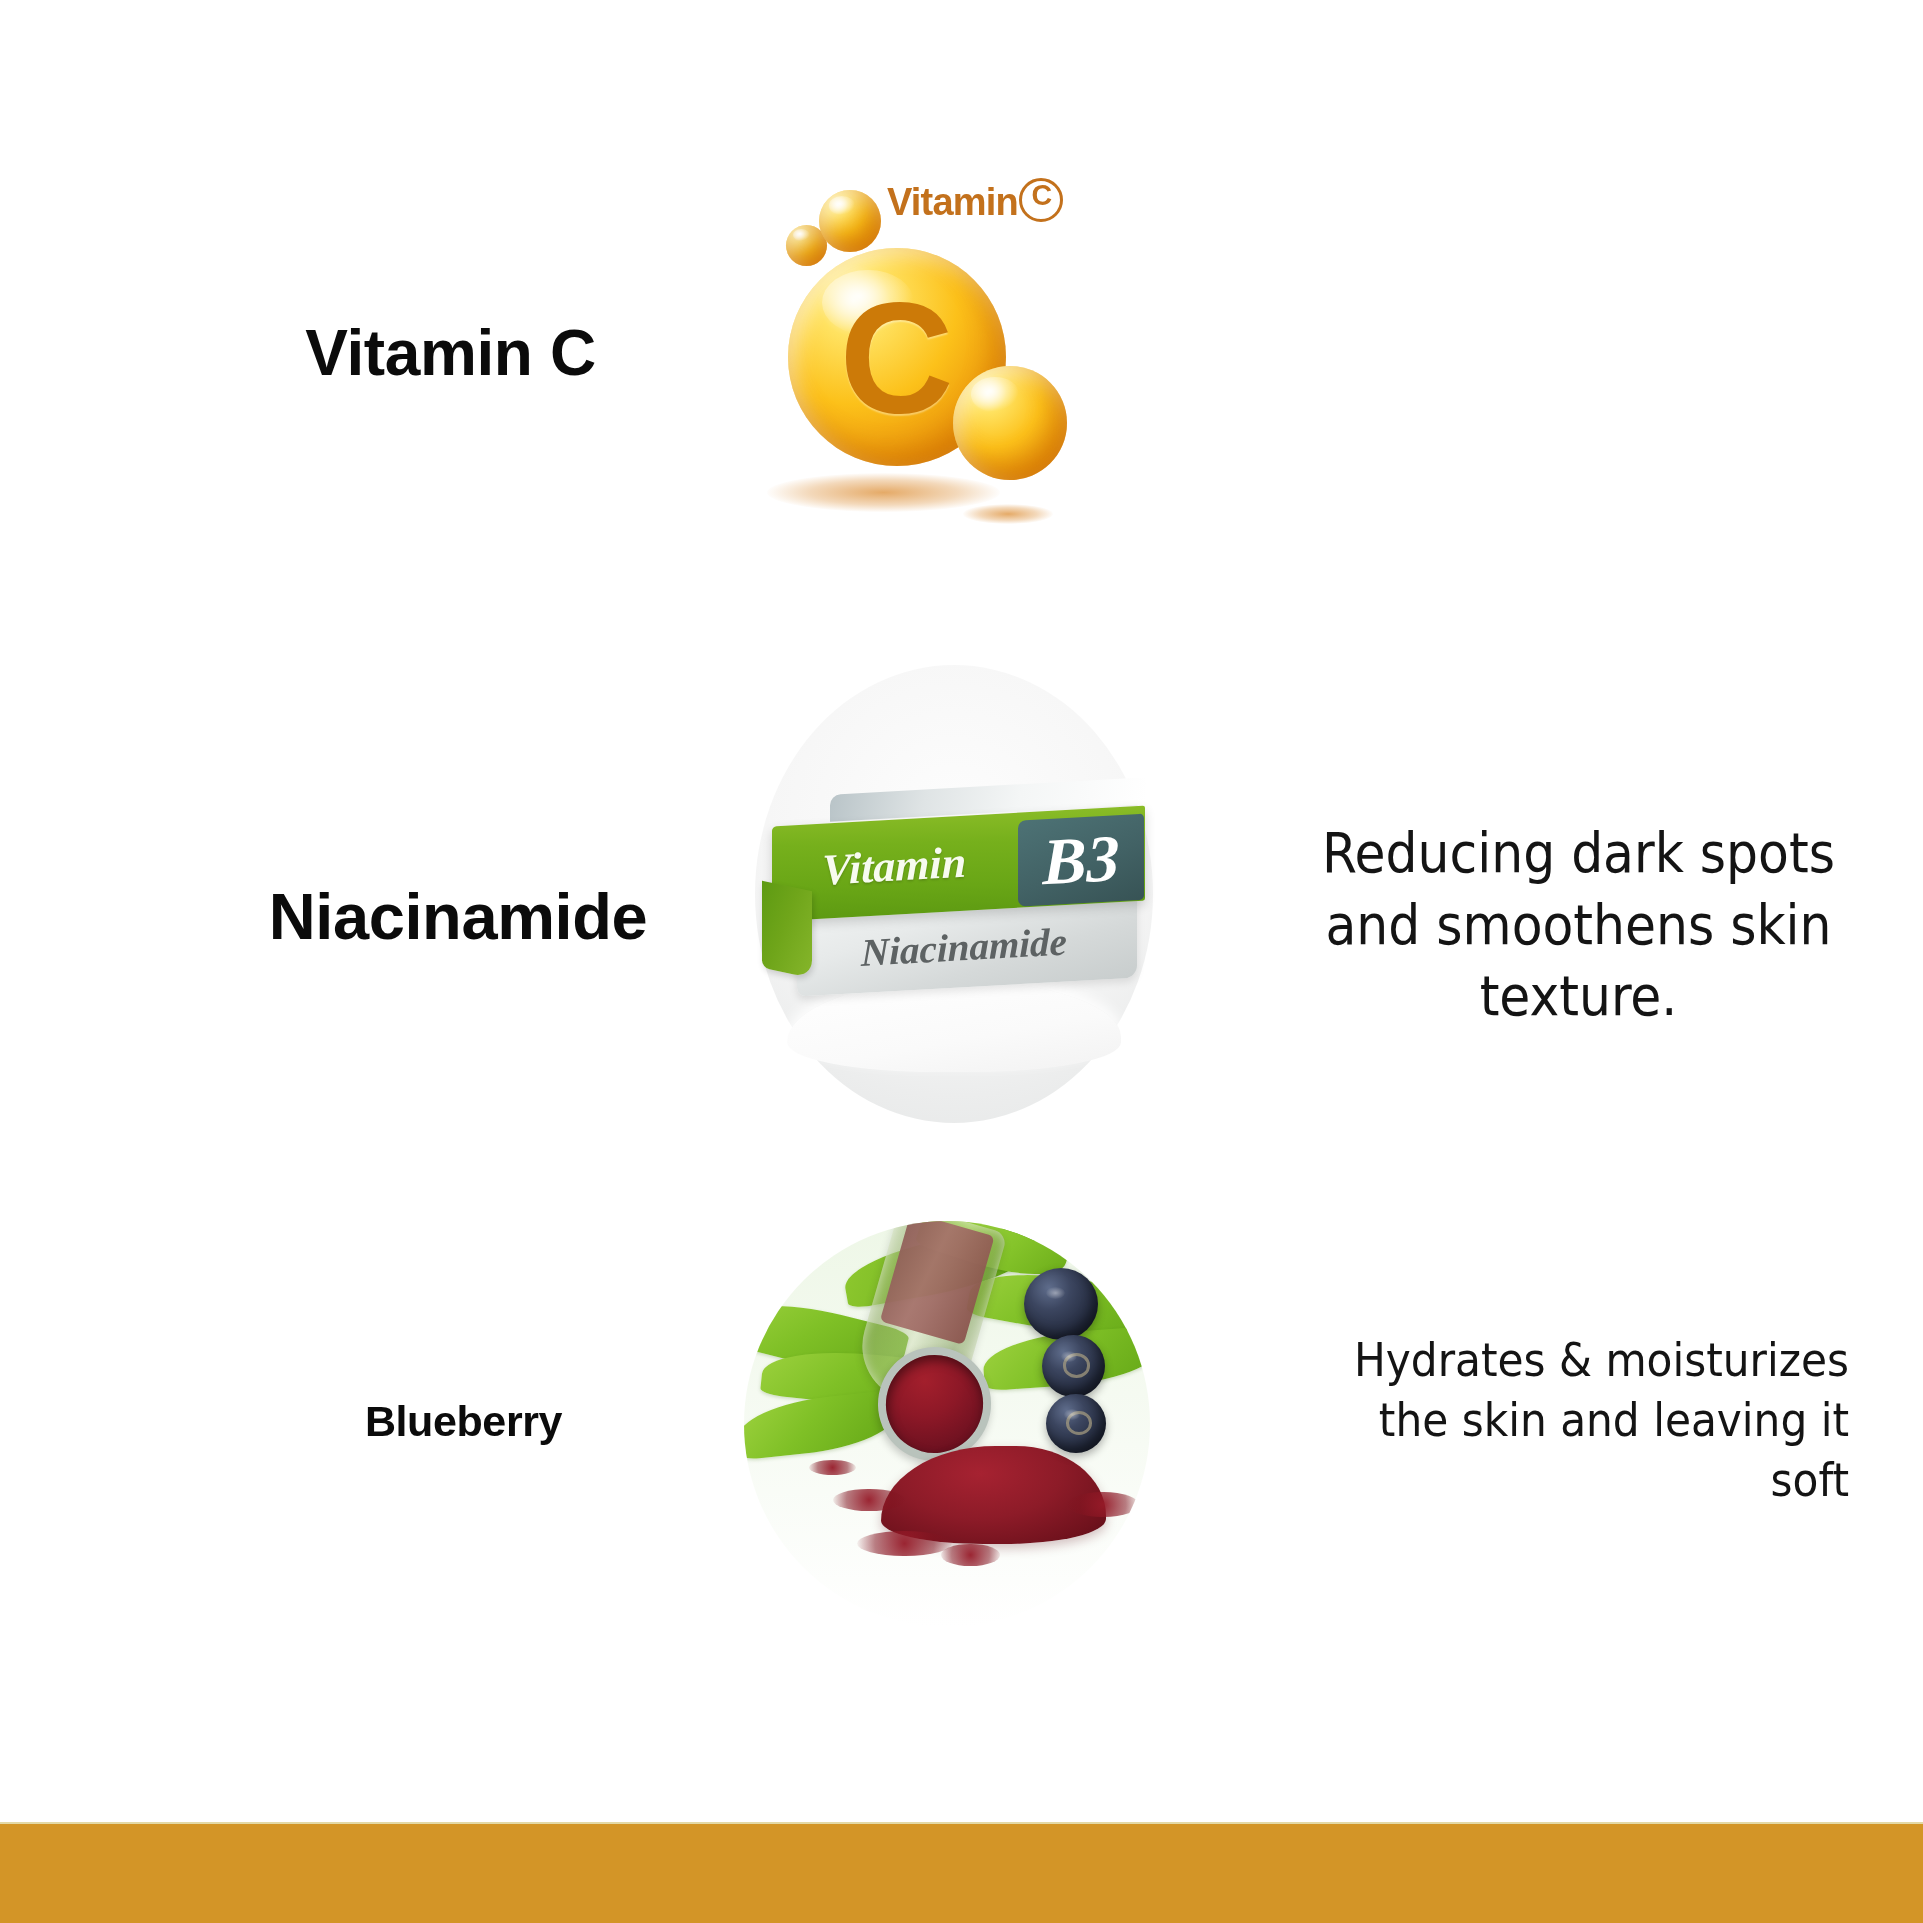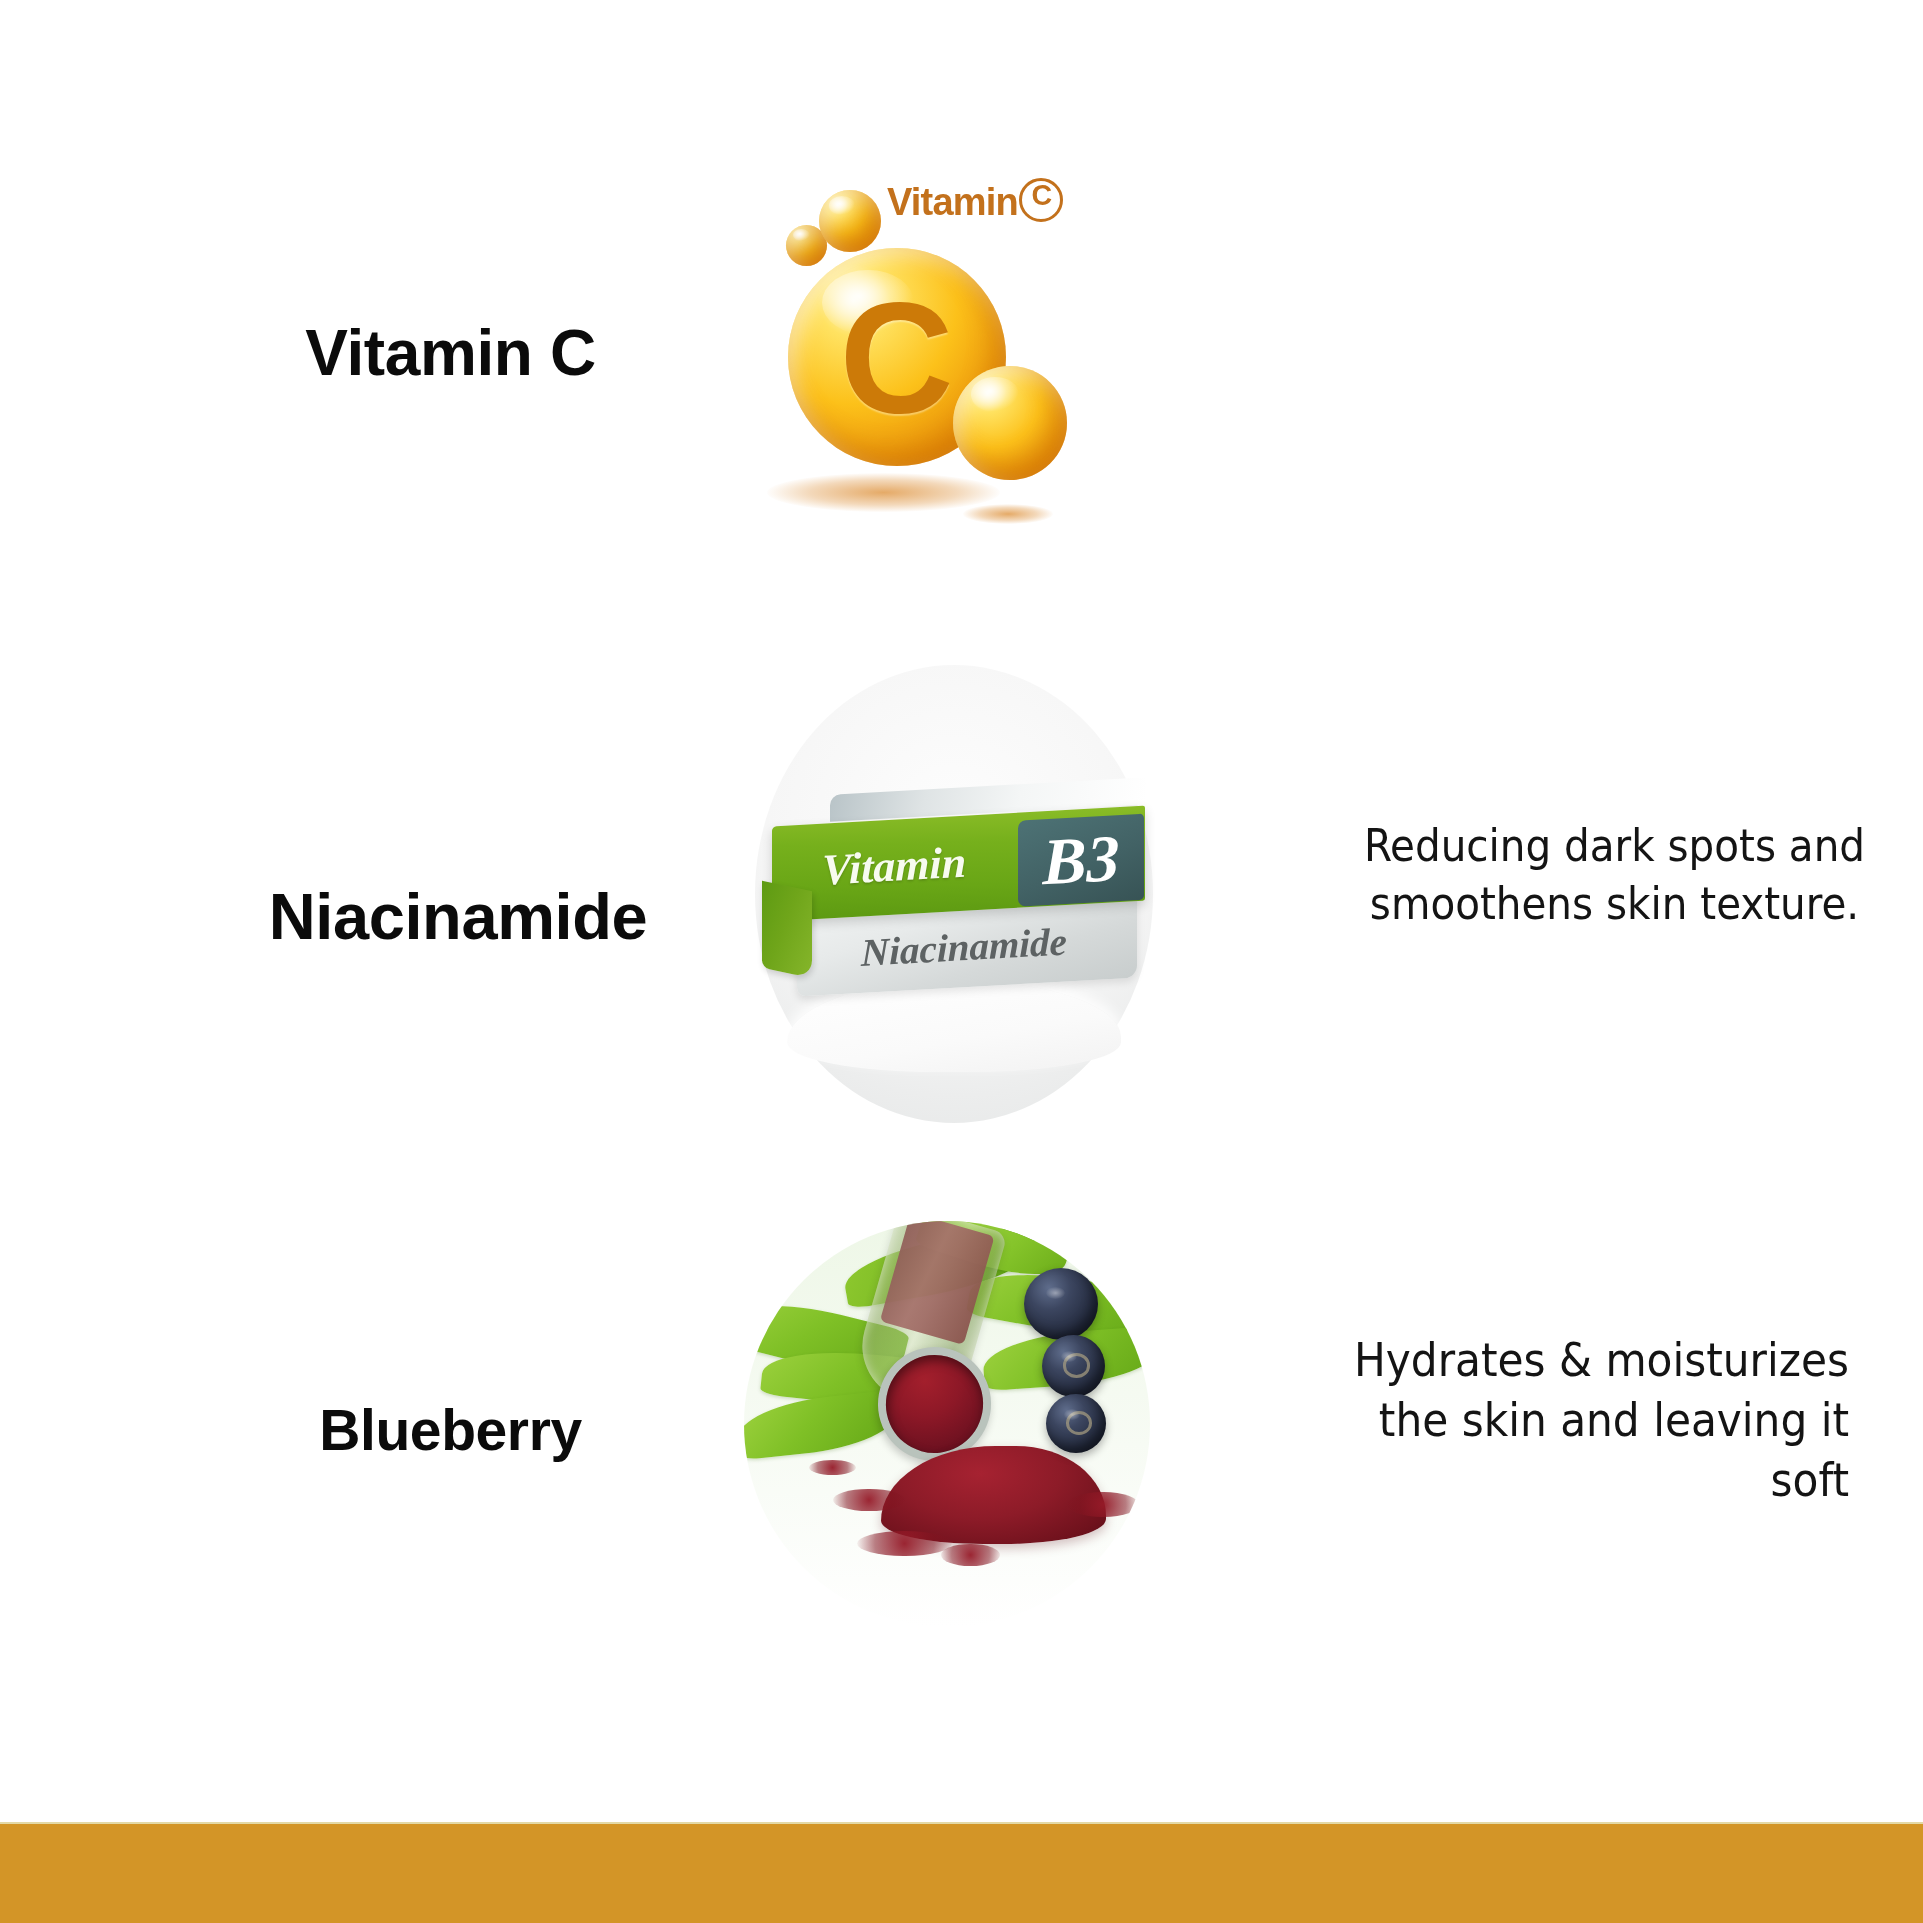--- a/index.html
+++ b/index.html
@@ -135,22 +135,22 @@
   
   #row-niacin { top: 646px; height: 571px; }
   #title-niacin {
     left: 135px; top: 233px; width: 646px;
     font-size: 65px;
   }
   #art-niacin {
     left: 751px; top: 15px; width: 406px; height: 466px;
   }
   #desc-niacin {
-    left: 1344px; top: 171px; width: 541px;
-    font-size: 45px;
+    left: 1308px; top: 171px; width: 541px;
+    font-size: 56px;
   }
 
   
   #b3-disc {
     position: absolute;
     left: 3.8px; top: 3.8px; width: 398px; height: 458px;
     border-radius: 50%;
     background: radial-gradient(circle at 50% 34%, #fdfdfd 0%, #f6f6f6 52%, #eceded 76%, #e4e6e6 100%);
   }
   #b3-disc::before {
@@ -233,22 +233,22 @@
     font-style: italic;
     font-weight: bold;
     font-size: 66px;
     color: #ffffff;
     line-height: 1;
   }
 
   
   #row-blue { top: 1217px; height: 605px; }
   #title-blue {
-    left: 135px; top: 180px; width: 631px;
-    font-size: 57px;
+    left: 148px; top: 180px; width: 631px;
+    font-size: 43px;
   }
   #art-blue {
     left: 744px; top: 3.8px; width: 406px; height: 451px;
   }
   #desc-blue {
     left: 1308px; top: 113px; width: 541px;
     font-size: 47px;
     text-align: right;
   }
 

